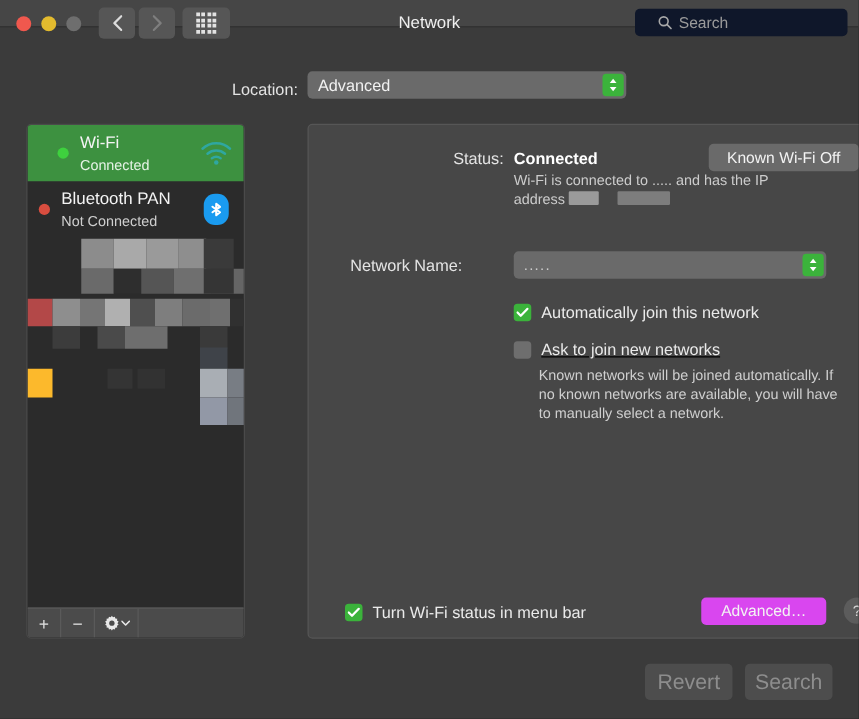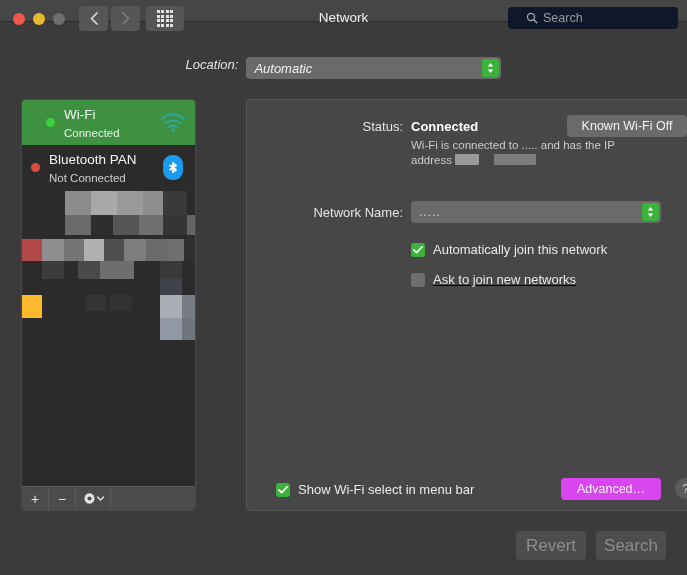--- a/index.html
+++ b/index.html
@@ -123,23 +123,22 @@
     color: #9b9b9b;
     font-size: 12.5px;
   }
 
   
   #location-row {
     position: absolute;
     left: 0; right: 0;
     top: 57px;
     display: flex;
-    align-items: flex-start;
-    justify-content: center;
-    font-style: italic;
+    align-items: flex-end;
+    justify-content: center;
   }
   #location-label {
     color: #e3e3e3;
     font-size: 13px;
     margin-right: 8px;
   }
   .popup {
     position: relative;
     width: 255px;
     height: 22px;
@@ -321,21 +320,21 @@
     line-height: 15px;
   }
   .redact-inline {
     display: inline-block;
     height: 11px;
     vertical-align: -1px;
     border-radius: 1px;
   }
 
   #netname-row { left: 0; top: 101px; width: 100%; align-items: center; }
-  #netname-row .field-label { width: 156px; margin-right: 8px; }
+  #netname-row .field-label { width: 156px; margin-right: 8px; text-align: center; }
   #netname-popup { width: 250px; }
 
   .checkline {
     position: absolute;
     left: 164px;
     display: flex;
     align-items: center;
   }
   .cbox {
     width: 14px;
@@ -480,21 +479,21 @@
         <circle cx="5.8" cy="5.8" r="4.1" fill="none" stroke="#a8a8a8" stroke-width="1.5"></circle>
         <line x1="9" y1="9" x2="12.6" y2="12.6" stroke="#a8a8a8" stroke-width="1.6" stroke-linecap="round"></line>
       </svg>
       <span class="search-ph">Search</span>
     </div>
   </div>
 
   <div id="location-row">
     <span id="location-label">Location:</span>
     <div class="popup">
-      <span class="val">Automatic</span>
+      <span class="val">Advanced</span>
       <span class="stepper">
         <svg width="9" height="14" viewBox="0 0 9 14" aria-hidden="true">
           <path d="M4.5 2 L7.2 5.4 L1.8 5.4 Z" fill="#ffffff"></path>
           <path d="M4.5 12 L7.2 8.6 L1.8 8.6 Z" fill="#ffffff"></path>
         </svg>
       </span>
     </div>
   </div>
 
   <div id="sidebar">
@@ -623,28 +622,29 @@
         </svg>
       </span>
       <span class="cb-label">Automatically join this network</span>
     </div>
 
     <div class="checkline" id="cb-ask-join">
       <span class="cbox off"></span>
       <span class="cb-label">Ask to join new networks</span>
     </div>
 
+    <div id="helptext">Known networks will be joined automatically. If no known networks are available, you will have to manually select a network.</div>
 
     <div id="cb-menubar">
       <span class="cbox on">
         <svg width="10" height="8" viewBox="0 0 10 8" aria-hidden="true">
           <path d="M1 4 L3.6 6.6 L9 1" fill="none" stroke="#ffffff" stroke-width="1.8" stroke-linecap="round" stroke-linejoin="round"></path>
         </svg>
       </span>
-      <span class="cb-label">Show Wi-Fi select in menu bar</span>
+      <span class="cb-label">Turn Wi-Fi status in menu bar</span>
     </div>
 
     <div id="advanced-btn">Advanced…</div>
     <div id="help-btn">?</div>
   </div>
 
   <div id="footer">
     <div class="footbtn">Revert</div>
     <div class="footbtn">Search</div>
   </div>

